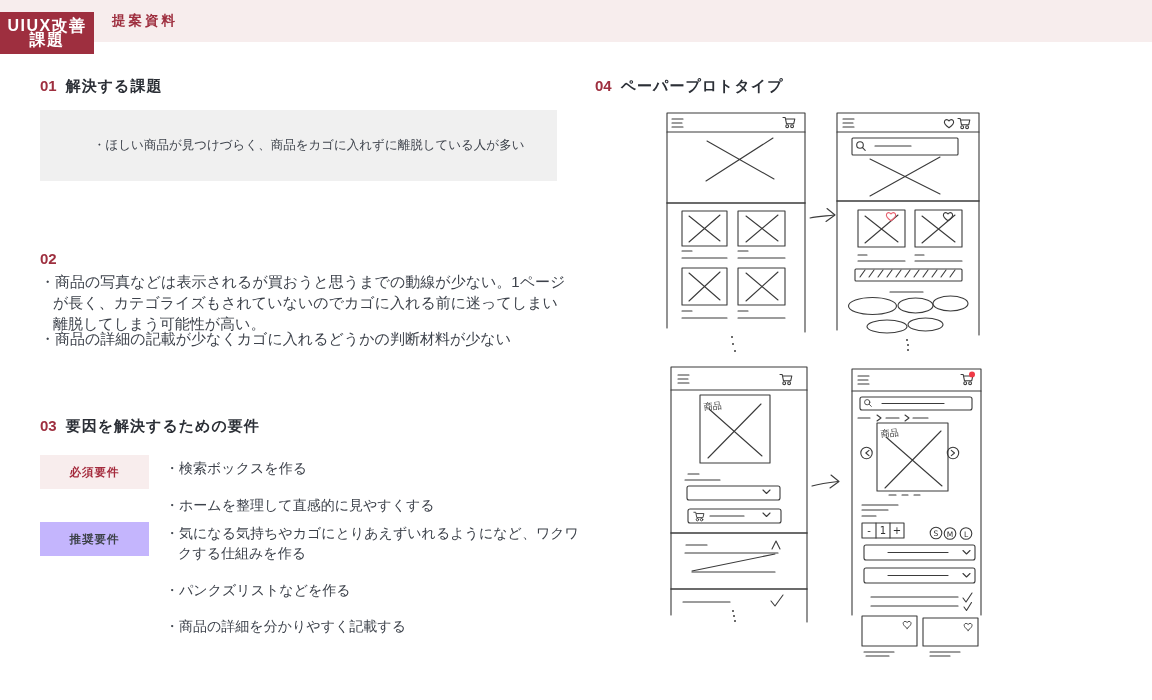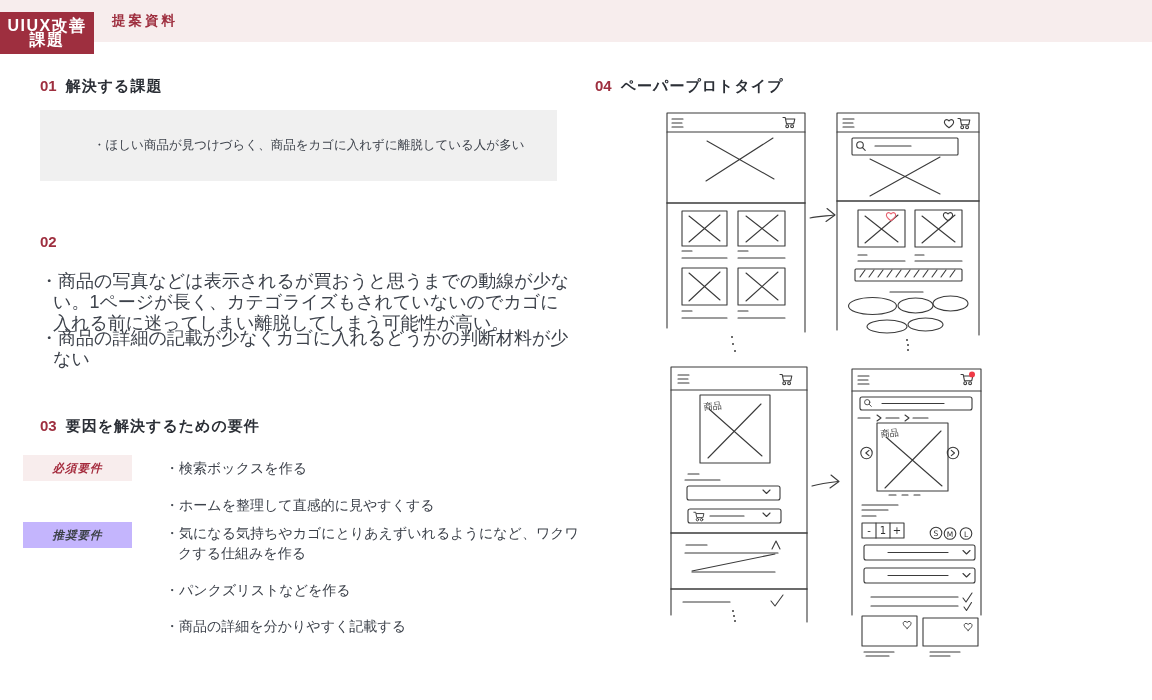--- a/index.html
+++ b/index.html
@@ -13,24 +13,24 @@
   .doc-title{position:absolute;left:112px;top:0;height:42px;display:flex;align-items:center;
         color:#9e2f3f;font-weight:bold;font-size:13.5px;letter-spacing:3px;}
   
   .sec-head{position:absolute;display:flex;gap:9px;font-size:15px;font-weight:bold;
         color:#2b2f36;letter-spacing:1px;white-space:nowrap;}
   .sec-num{color:#9e2f3f;letter-spacing:0;}
   
   .hl-box{position:absolute;left:40px;top:110px;width:517px;height:71px;background:#f0f0f0;
         display:flex;align-items:center;}
   .hl-box span{padding-left:53px;font-size:12.5px;color:#3d424b;}
-  .btext{position:absolute;font-size:18px;line-height:21px;color:#3d424b;}
+  .btext{position:absolute;font-size:15px;line-height:21px;color:#3d424b;}
   .hang{padding-left:13px;text-indent:-13px;}
-  .badge{position:absolute;left:23px;width:109px;height:26px;display:flex;align-items:center;
-        justify-content:center;font-size:11.5px;font-weight:bold;letter-spacing:1px;font-style:italic;}
+  .badge{position:absolute;left:40px;width:109px;height:34px;display:flex;align-items:center;
+        justify-content:center;font-size:11.5px;font-weight:bold;letter-spacing:1px;}
   .badge.req{background:#f8eded;color:#a42a3c;}
   .badge.rec{background:#c4b5fd;color:#3b4046;}
   .reqitem{position:absolute;left:165px;font-size:14px;line-height:20px;color:#3d424b;font-family:Liberation Mono, monospace;}
   
   .wf{position:absolute;}
   .sk *{stroke:#3b3b3b;fill:none;stroke-width:1.1;stroke-linecap:round;stroke-linejoin:round;}
   .sk .thick{stroke-width:1.6;}
   .sk .red{stroke:#e8616f;}
   .sk .filldark{fill:#3b3b3b;stroke:none;}
   .sk .fillred{fill:#ef3b47;stroke:none;}
@@ -65,21 +65,21 @@
   </div>
 
   <div class="sec-head" style="left:40px;top:77px">
     <span class="sec-num">01</span>
     <span>解決する課題</span>
   </div>
   <div class="hl-box">
     <span>・ほしい商品が見つけづらく、商品をカゴに入れずに離脱している人が多い</span>
   </div>
 
-  <div class="sec-head" style="left:40px;top:233px">
+  <div class="sec-head" style="left:40px;top:250px">
     <span class="sec-num">02</span>
   </div>
   <div class="btext hang" style="left:40px;top:271px;width:517px">・商品の写真などは表示されるが買おうと思うまでの動線が少ない。1ページが長く、カテゴライズもされていないのでカゴに入れる前に迷ってしまい離脱してしまう可能性が高い。</div>
   <div class="btext hang" style="left:40px;top:328px;width:517px">・商品の詳細の記載が少なくカゴに入れるどうかの判断材料が少ない</div>
 
   <div class="sec-head" style="left:40px;top:417px">
     <span class="sec-num">03</span>
     <span>要因を解決するための要件</span>
   </div>
   <div class="badge req" style="top:455px">必須要件</div>

